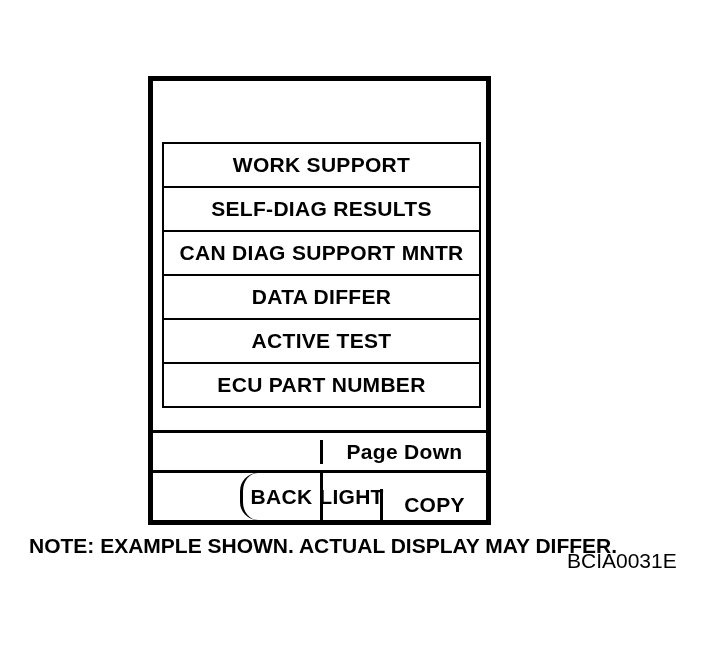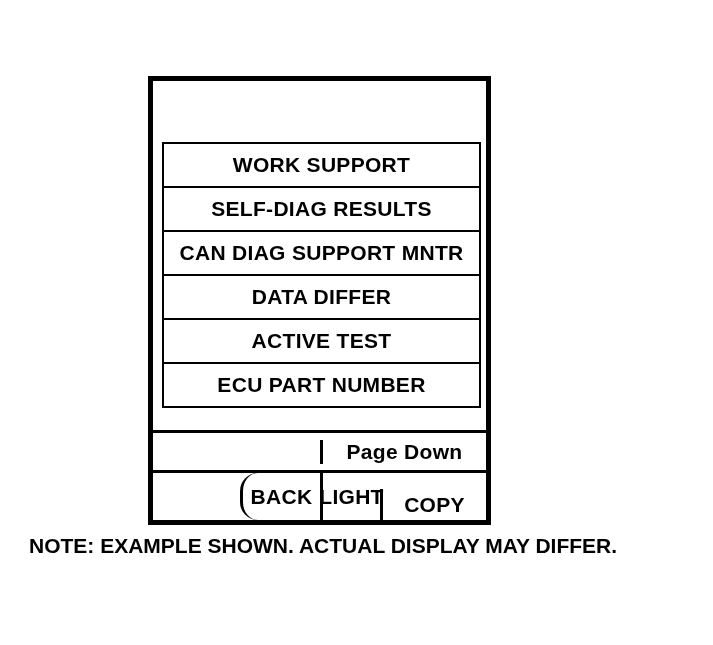--- a/index.html
+++ b/index.html
@@ -113,14 +113,15 @@
         <div class="cell key key-back">BACK</div>
         <div class="cell key key-light">LIGHT</div>
         <div class="cell key key-copy">COPY</div>
       </div>
     </div>
 
   </div>
 
   <div class="note">NOTE: EXAMPLE SHOWN. ACTUAL DISPLAY MAY DIFFER.</div>
 
+  <div class="figure-code">BCIA0031E</div>
 
 </div>
 
 </body></html>

